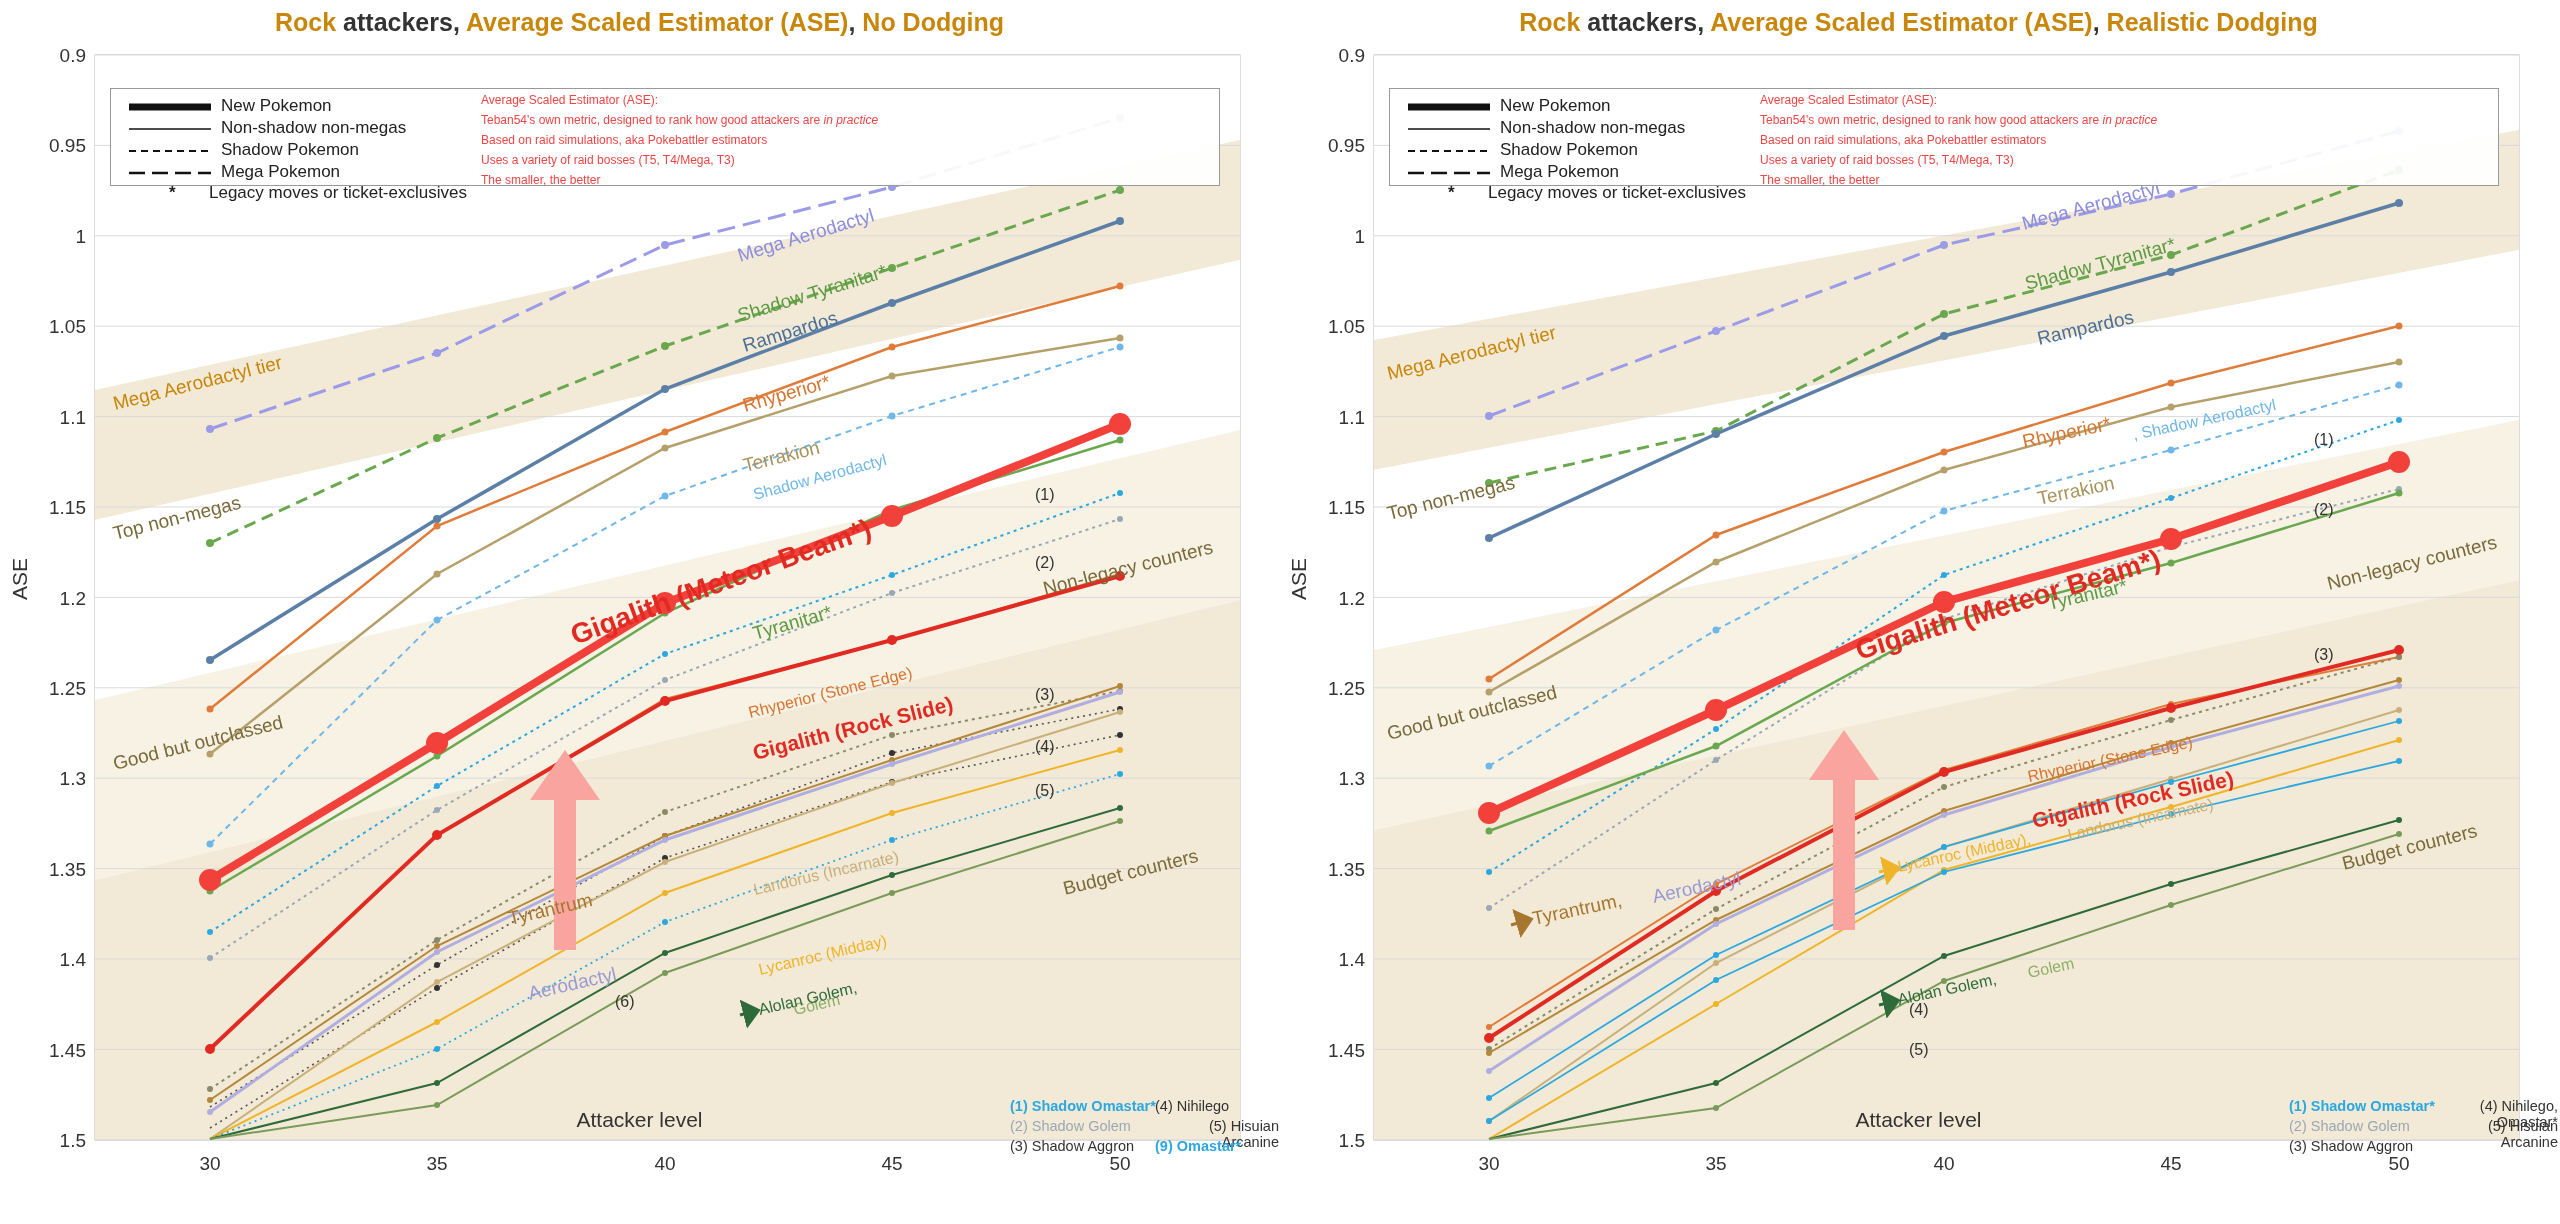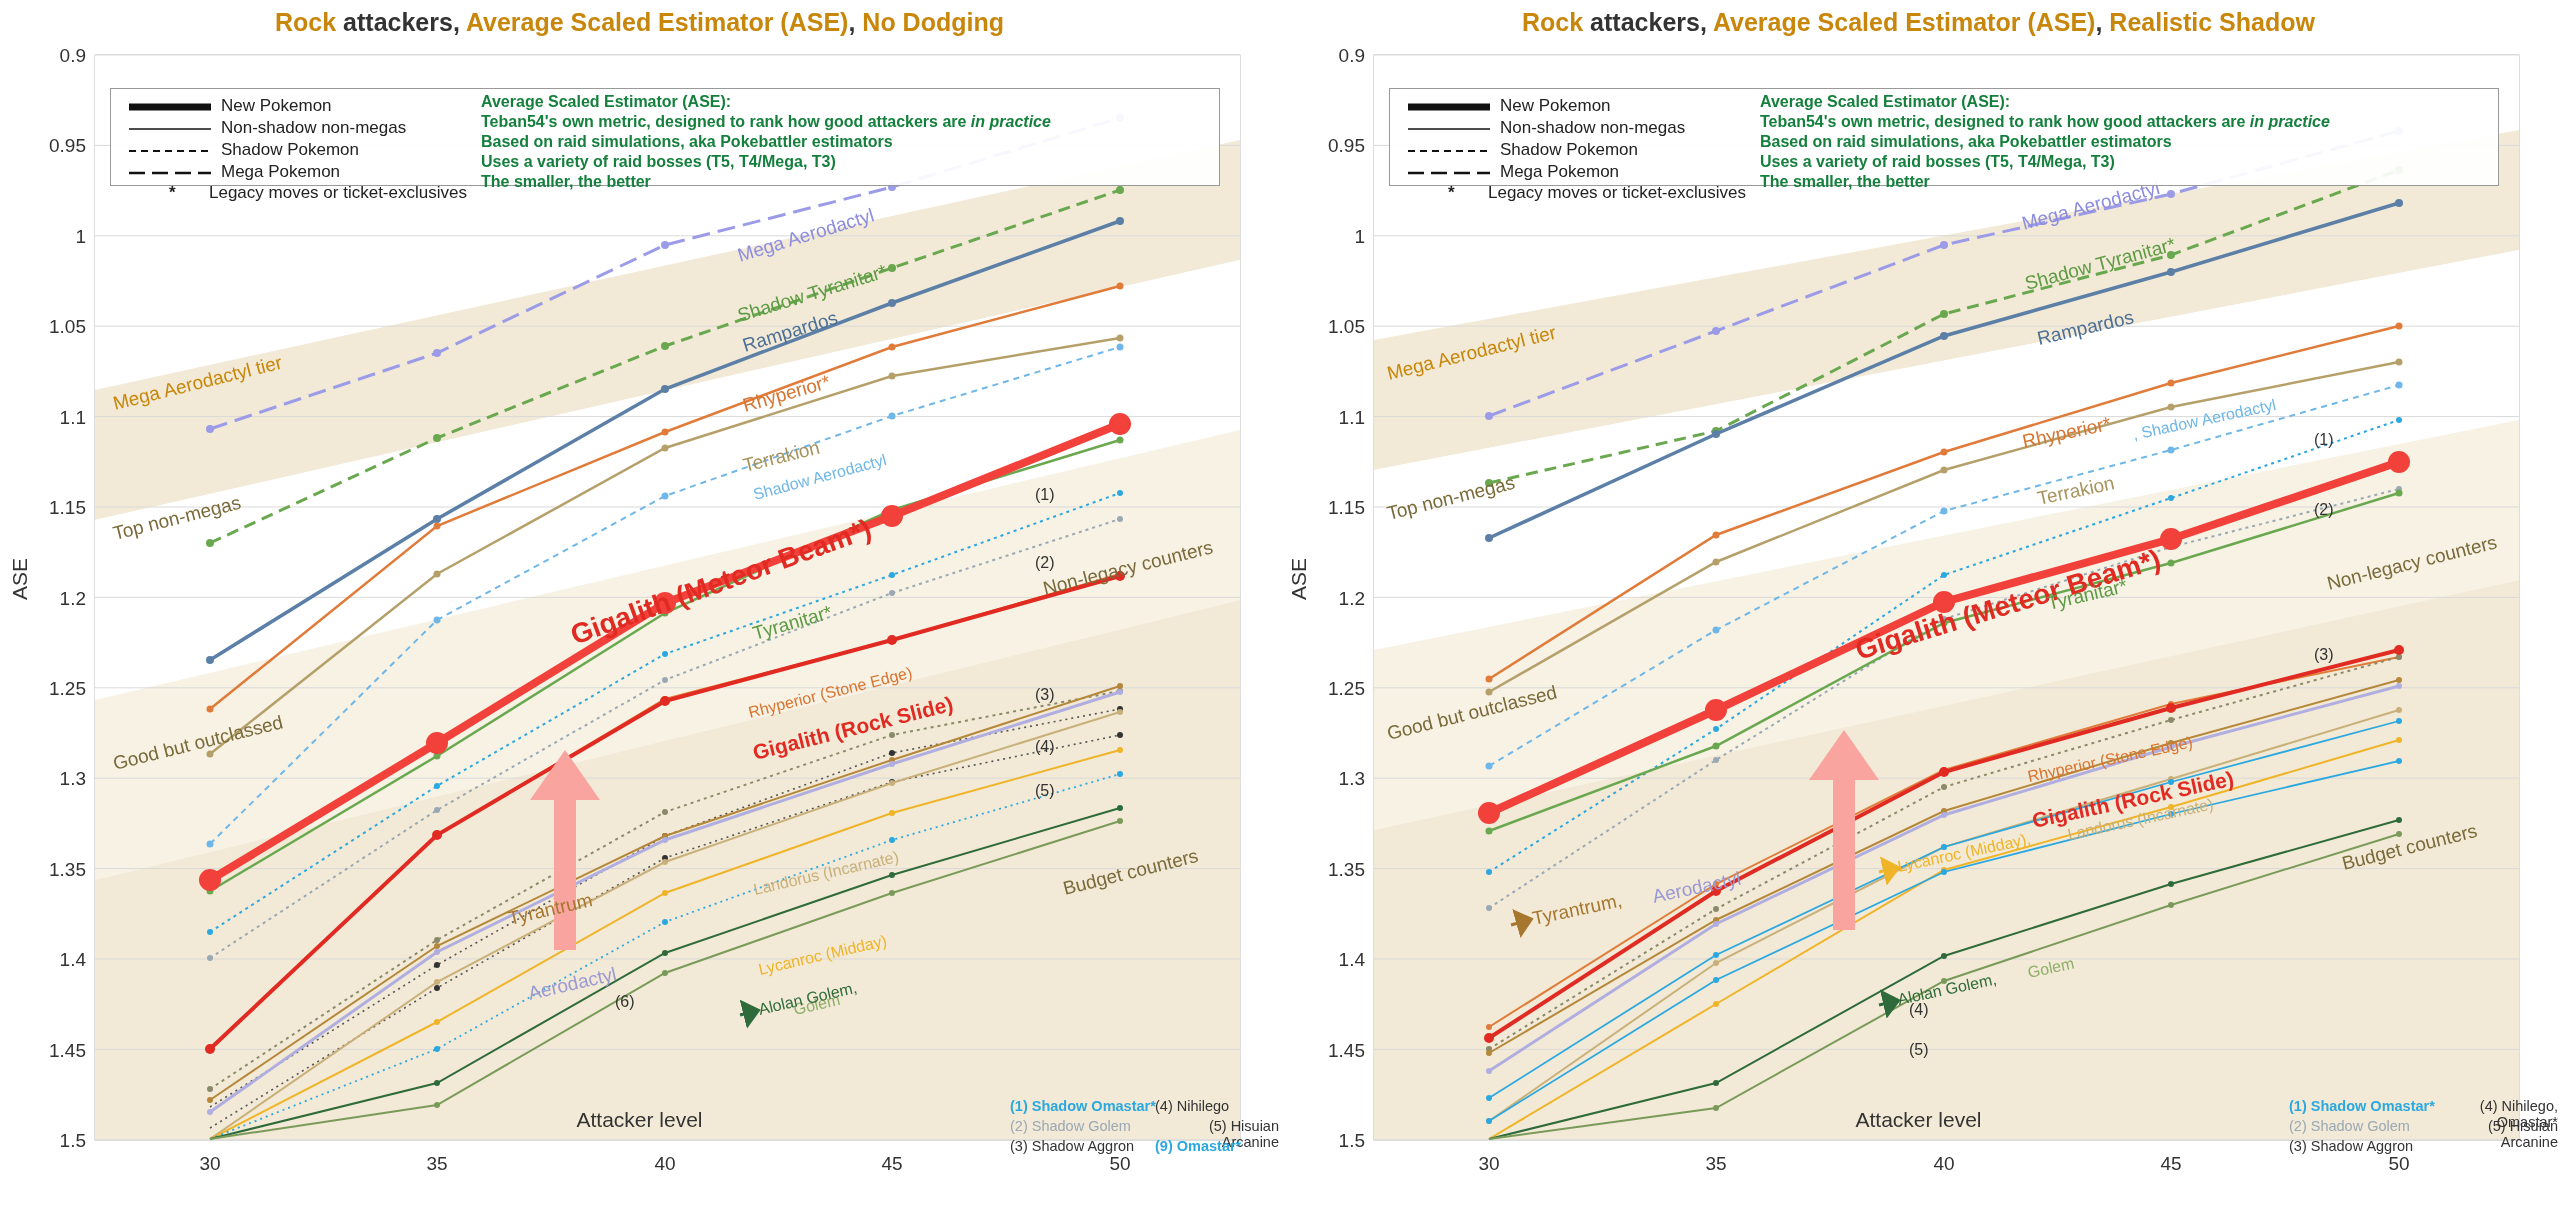--- a/index.html
+++ b/index.html
@@ -23,21 +23,21 @@
     transform-origin:left top;font-size:21px;color:#333;
   }
   .xlab{position:absolute;left:0;top:1108px;width:100%;text-align:center;font-size:21px;color:#333;}
   svg{display:block;}
   .legendbox{
     position:absolute;left:110px;top:88px;width:1110px;height:98px;
     border:1px solid #999;background:rgba(255,255,255,0.92);
     box-sizing:border-box;
   }
   .legrow{position:absolute;font-size:17px;color:#222;}
-  .infotext{position:absolute;font-size:16px;color:#15803d;font-weight:bold;}
+  .infotext{position:absolute;font-size:12px;color:#ef4444;}
   .infotext i{font-style:italic;}
   .footnote{position:absolute;font-size:14.5px;}
   .fn-col1{left:1010px;}
   .fn-col2{left:1155px;text-align:right;}
 </style>
 </head>
 <body>
 
 <div class="wrap">
 
@@ -358,21 +358,21 @@
     <div class="footnote fn-col1" style="top:1138px;color:#333;">(3) Shadow Aggron</div>
     <div class="footnote fn-col2" style="top:1098px;color:#333;">(4) Nihilego</div>
     <div class="footnote fn-col2" style="top:1118px;color:#333;">(5) Hisuian Arcanine</div>
     <div class="footnote fn-col2" style="top:1138px;color:#2ca8e0;font-weight:bold;">(9) Omastar*</div>
   </div>
 
   <div class="divider"></div>
 
   <div class="panel">
     <div class="ptitle">
-      <span class="rock">Rock</span><span> attackers, </span><span class="ase">Average Scaled Estimator (ASE)</span><span>, </span><span class="dodge">Realistic Shadow</span>
+      <span class="rock">Rock</span><span> attackers, </span><span class="ase">Average Scaled Estimator (ASE)</span><span>, </span><span class="dodge">Realistic Dodging</span>
     </div>
 
     <div class="ylab">ASE</div>
     <div class="xlab">Attacker level</div>
 
     <svg width="1279" height="1224">
       <defs>
         <marker id="arrR" markerWidth="10" markerHeight="10" refX="3" refY="5" orient="auto">
           <path d="M0,0 L6,5 L0,10 z" fill="#2f6b3a"></path>
         </marker>

